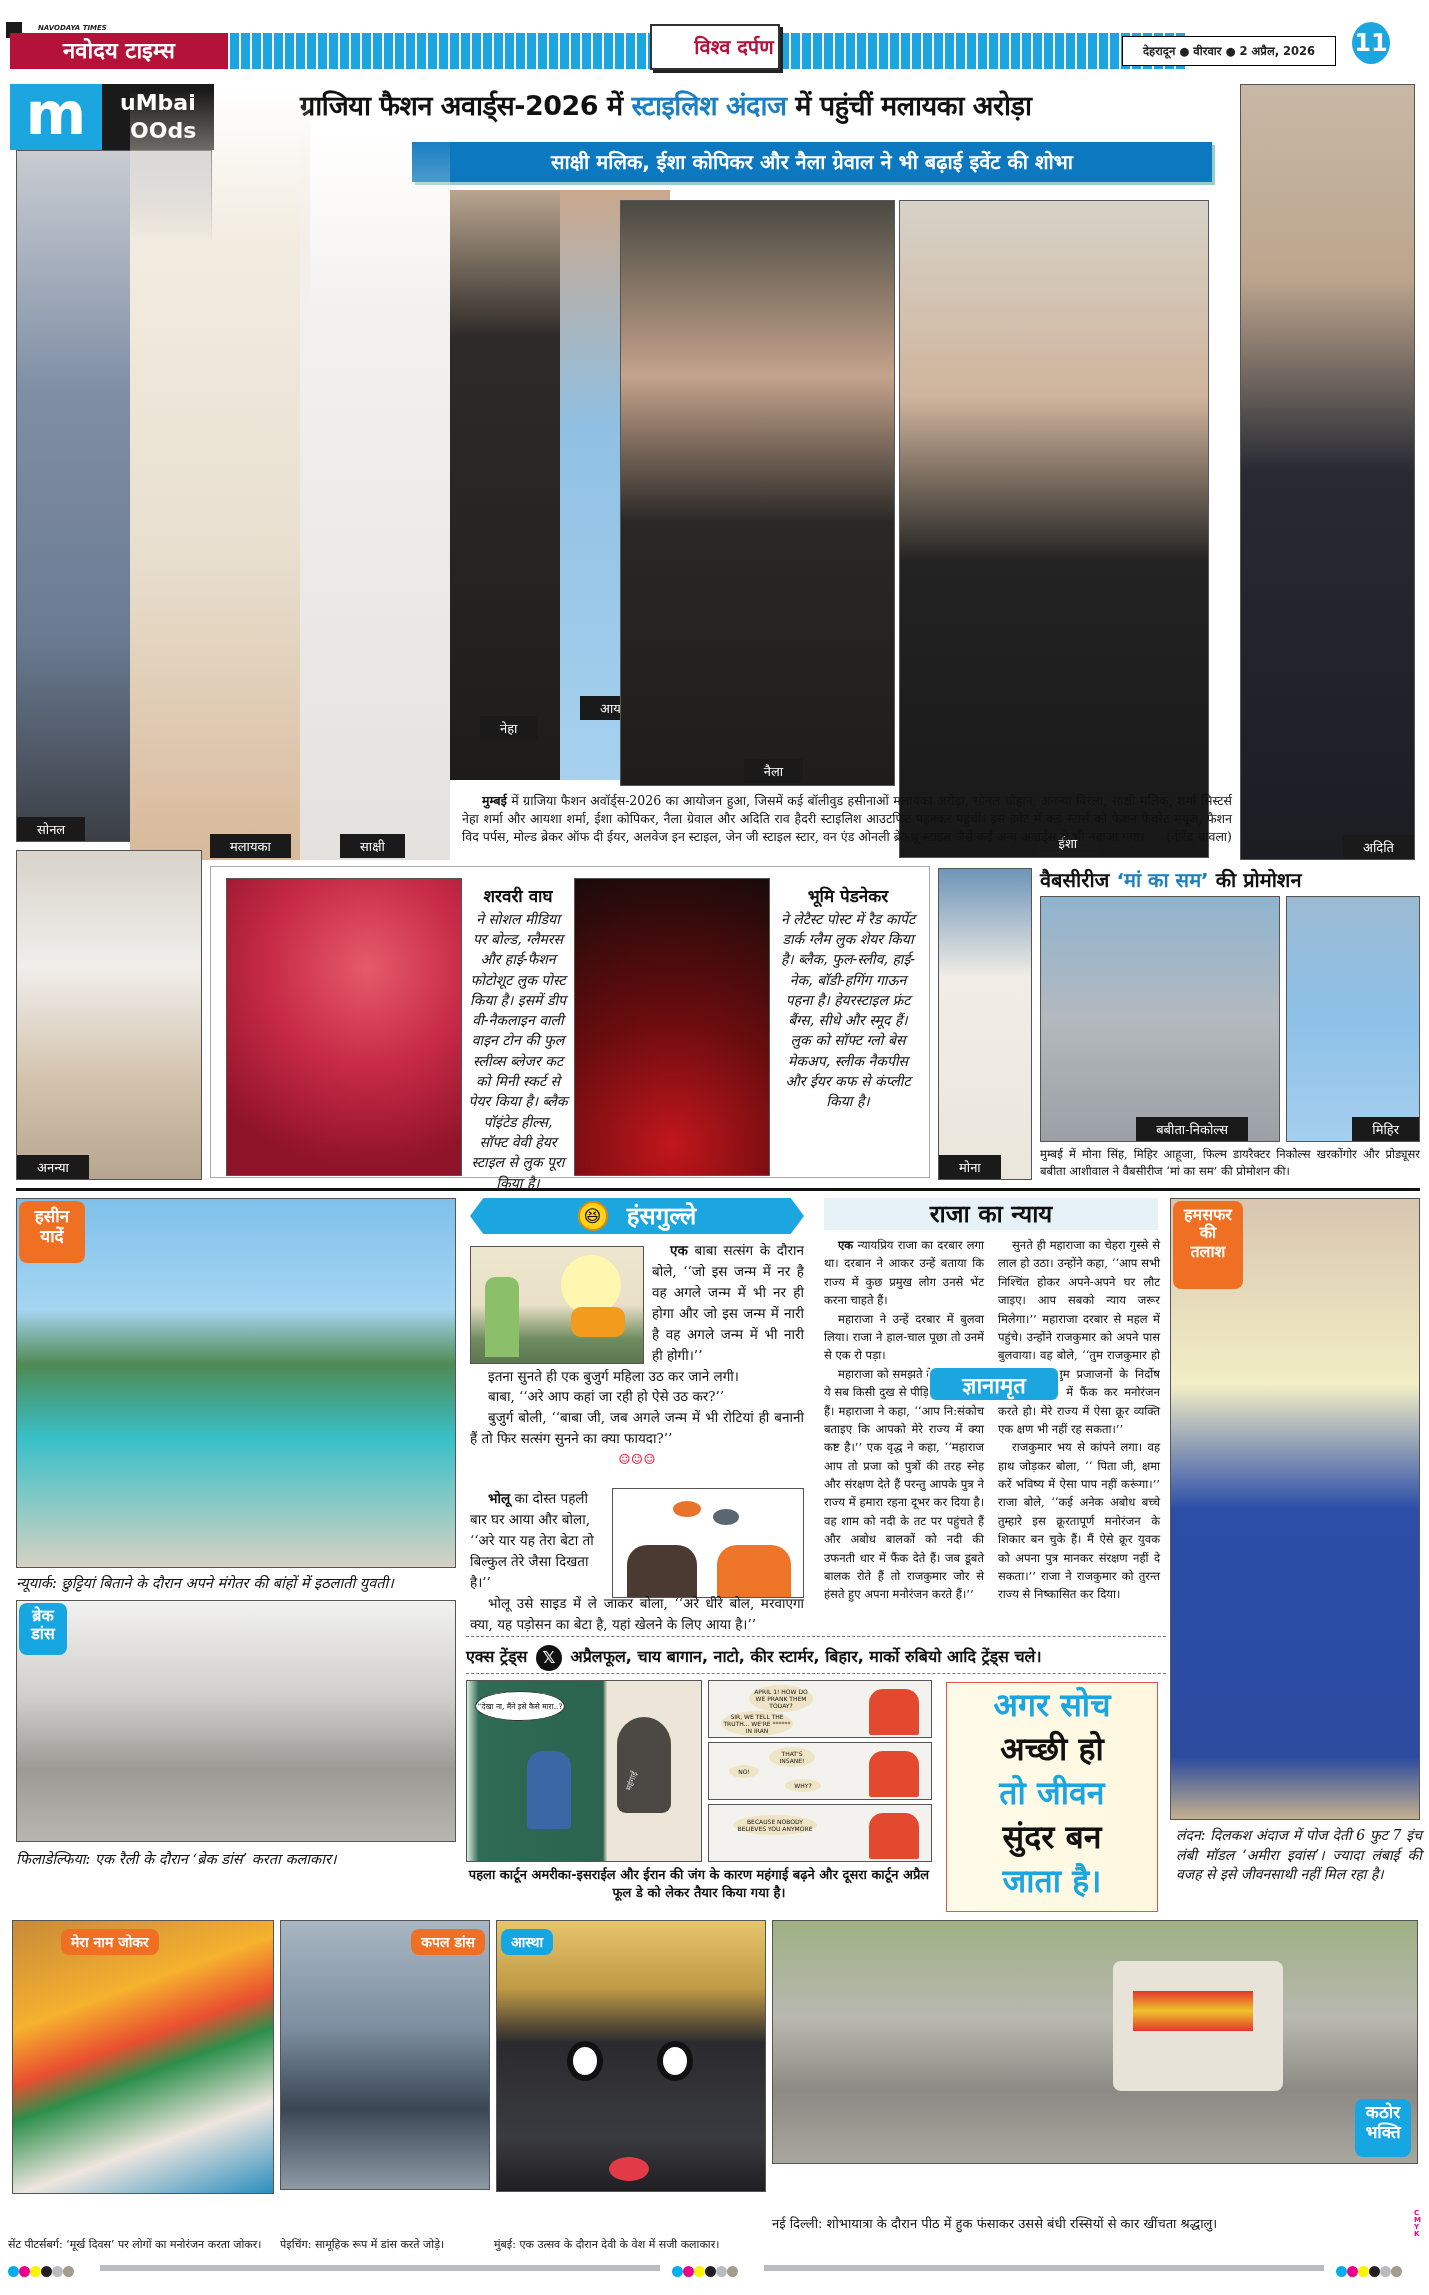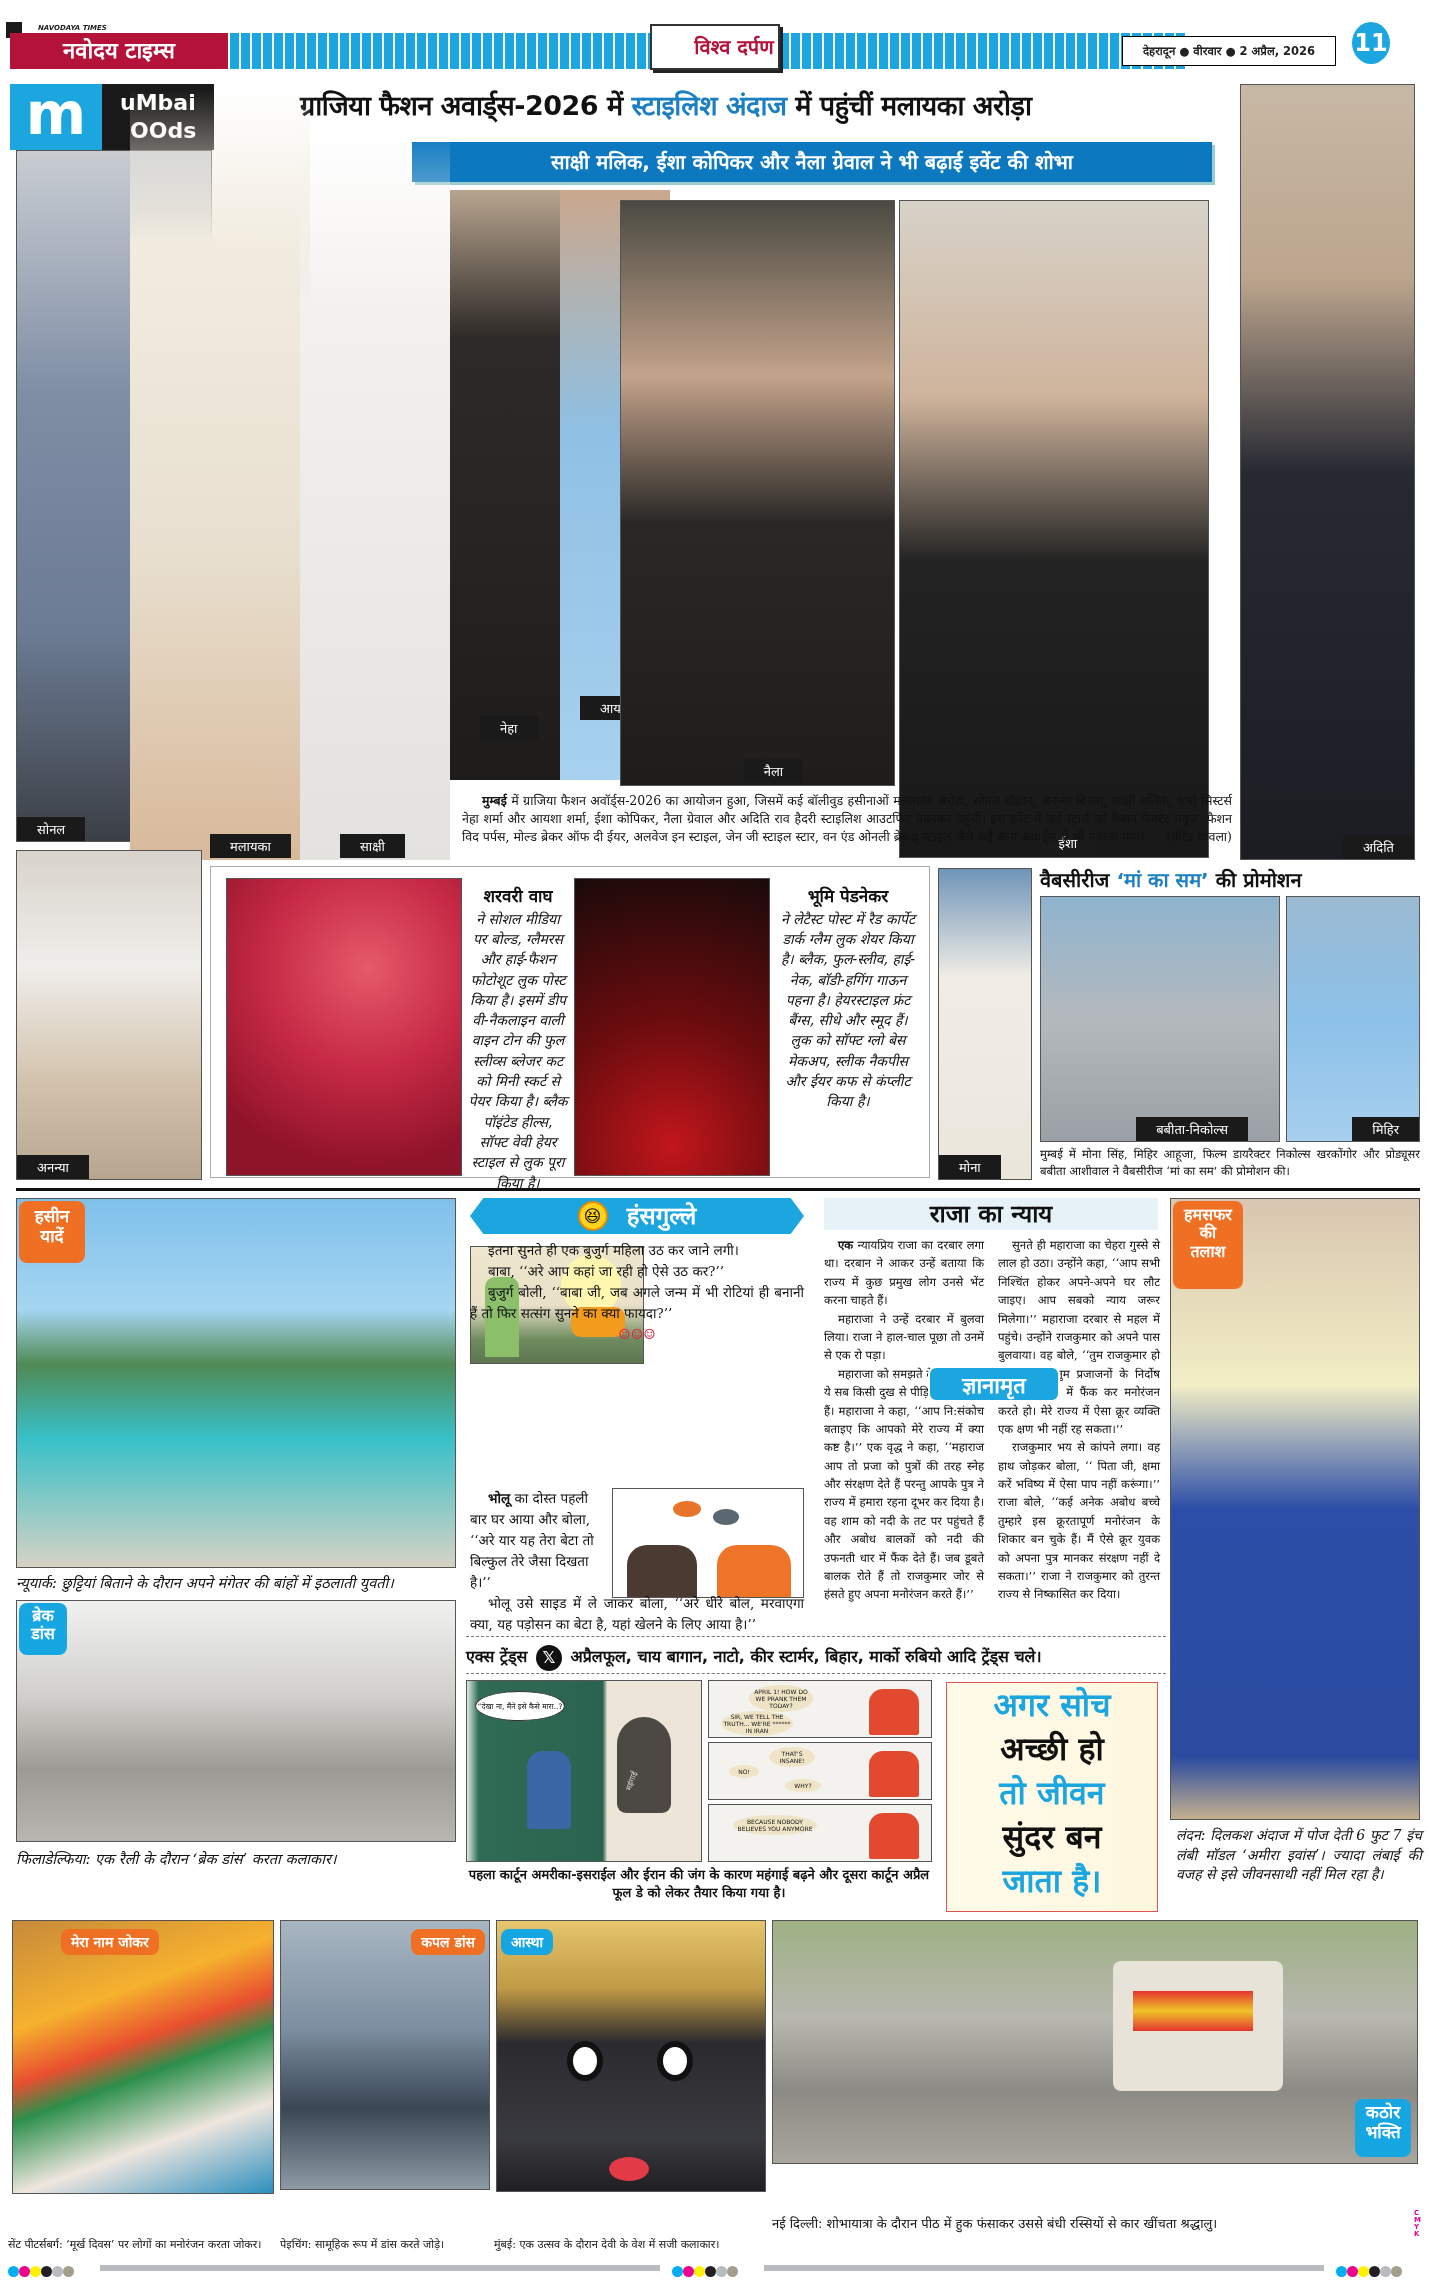--- a/index.html
+++ b/index.html
@@ -125,20 +125,21 @@
 <div class="abs" style="left:470px;top:1198px;width:334px;height:36px;background:#1ba6e0;clip-path:polygon(4% 0,96% 0,100% 50%,96% 100%,4% 100%,0 50%);text-align:center;">
   <span style="display:inline-block;width:30px;height:30px;margin-top:3px;border-radius:50%;background:#ffd21c;border:2px solid #e08b00;font-size:17px;line-height:26px;vertical-align:top;">😆</span>
   <span style="color:#fff;font-weight:bold;font-size:24px;line-height:36px;margin-left:14px;">हंसगुल्ले</span>
 </div>
 <div class="photo" style="left:470px;top:1246px;width:174px;height:118px;background:linear-gradient(180deg,#efe6cf 0%,#e9e0c7 50%,#6e8b5e 80%,#5d7651 100%);">
   <div class="abs" style="left:90px;top:8px;width:60px;height:60px;border-radius:50%;background:#fff6b0;"></div>
   <div class="abs" style="left:100px;top:60px;width:54px;height:30px;border-radius:10px;background:#f39b1c;"></div>
   <div class="abs" style="left:14px;top:30px;width:34px;height:80px;border-radius:10px 10px 0 0;background:#8bbf6a;"></div>
 </div>
 <div class="abs body-text" style="left:470px;top:1240px;width:334px;font-size:13.5px;">
+  <div style="margin-left:182px;text-indent:18px;"><b>एक</b><span> बाबा सत्संग के दौरान बोले, ‘‘जो इस जन्म में नर है वह अगले जन्म में भी नर ही होगा और जो इस जन्म में नारी है वह अगले जन्म में भी नारी ही होगी।’’</span></div>
   <div style="text-indent:18px;">इतना सुनते ही एक बुजुर्ग महिला उठ कर जाने लगी।</div>
   <div style="text-indent:18px;">बाबा, ‘‘अरे आप कहां जा रही हो ऐसे उठ कर?’’</div>
   <div style="text-indent:18px;">बुजुर्ग बोली, ‘‘बाबा जी, जब अगले जन्म में भी रोटियां ही बनानी  हैं तो फिर सत्संग सुनने का क्या फायदा?’’</div>
   <div style="text-align:center;color:#e41b3b;font-size:14px;">☺☺☺</div>
 </div>
 <div class="photo" style="left:612px;top:1488px;width:192px;height:110px;background:#fff;">
   <div class="abs" style="left:60px;top:12px;width:28px;height:16px;border-radius:50%;background:#e8742a;"></div>
   <div class="abs" style="left:100px;top:20px;width:26px;height:16px;border-radius:50%;background:#5b6770;"></div>
   <div class="abs" style="left:14px;top:56px;width:70px;height:54px;border-radius:20px 20px 0 0;background:#4b3a32;"></div>
   <div class="abs" style="left:104px;top:56px;width:74px;height:54px;border-radius:20px 20px 0 0;background:#ee7428;"></div>

